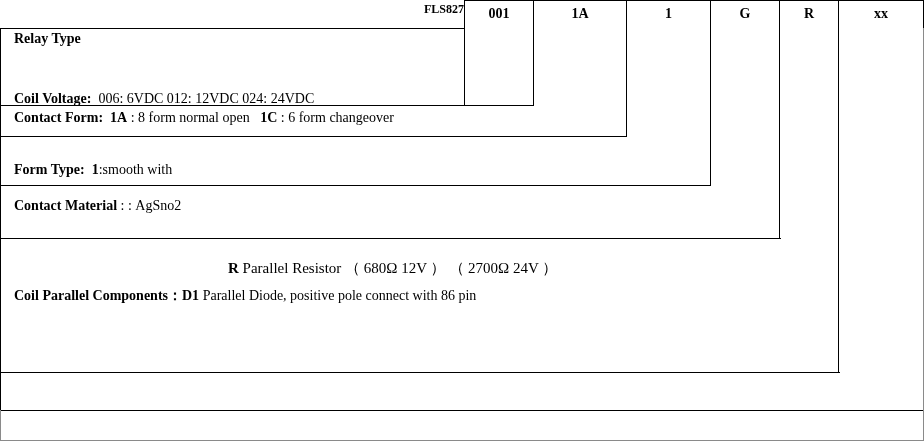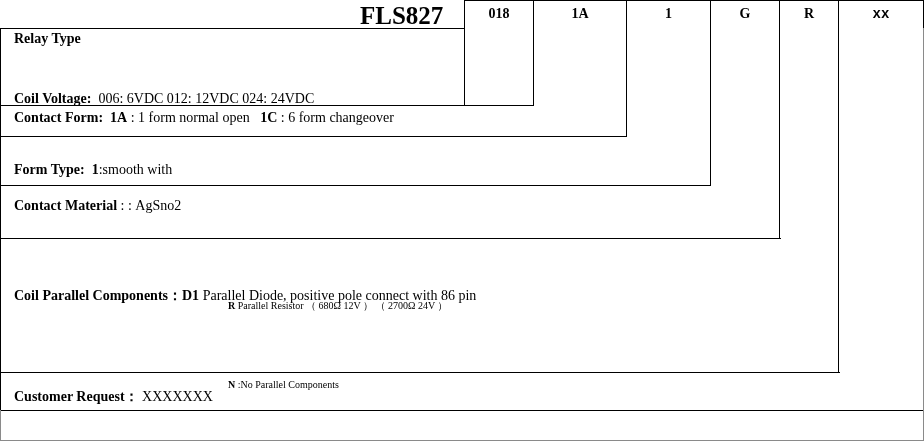--- a/index.html
+++ b/index.html
@@ -40,36 +40,35 @@
     top: 0;
     height: 28px;
     line-height: 28px;
     text-align: center;
     font-weight: bold;
     font-size: 14px;
   }
   .part-number {
     position: absolute;
     font-weight: bold;
-    font-size: 25px;
+    font-size: 12px;
     top: 2px;
-    text-align: left;
+    text-align: right;
     white-space: nowrap;
   }
   .row-label {
     position: absolute;
     font-size: 14px;
     white-space: nowrap;
   }
   .bold { font-weight: bold; }
   .center-line {
     position: absolute;
-    font-size: 10px;
+    font-size: 15px;
     white-space: nowrap;
-    margin-top: 40px;
   }
 </style>
 </head>
 <body>
 
 <div id="sheet">
 
   <div class="hline" style="left:464px; top:0; width:460px;"></div>
 
   <div class="vline" style="left:0; top:28px; height:413px;"></div>
@@ -78,26 +77,26 @@
 
   <div class="vline" style="left:464px; top:0; height:28px;"></div>
   <div class="vline" style="left:533px; top:0; height:28px;"></div>
   <div class="vline" style="left:626px; top:0; height:28px;"></div>
   <div class="vline" style="left:710px; top:0; height:28px;"></div>
   <div class="vline" style="left:779px; top:0; height:28px;"></div>
   <div class="vline" style="left:838px; top:0; height:28px;"></div>
 
   <div class="part-number" style="left:360px; width:104px;">FLS827</div>
 
-  <div class="code-cell" style="left:465px; width:68px;">018</div>
+  <div class="code-cell" style="left:465px; width:68px;">001</div>
   <div class="code-cell" style="left:534px; width:92px;">1A</div>
   <div class="code-cell" style="left:627px; width:83px;">1</div>
   <div class="code-cell" style="left:711px; width:68px;">G</div>
   <div class="code-cell" style="left:780px; width:58px;">R</div>
-  <div class="code-cell" style="left:839px; width:84px;font-family:Liberation Mono, monospace;">xx</div>
+  <div class="code-cell" style="left:839px; width:84px;">xx</div>
 
   <div class="hline" style="left:0; top:28px; width:465px;"></div>
 
   <div class="vline" style="left:464px; top:28px; height:77px;"></div>
 
   <div class="hline" style="left:0; top:105px; width:534px;"></div>
   <div class="vline" style="left:533px; top:28px; height:77px;"></div>
 
   <div class="hline" style="left:0; top:136px; width:627px;"></div>
   <div class="vline" style="left:626px; top:28px; height:108px;"></div>
@@ -119,41 +118,35 @@
 
   <div class="row-label" style="left:14px; top:31px;">
     <span class="bold">Relay Type</span>
   </div>
 
   <div class="row-label" style="left:14px; top:83px;margin-top:8px;">
     <span class="bold">Coil Voltage</span><span class="bold">:</span>&nbsp;&nbsp;<span>006: 6VDC 012: 12VDC 024: 24VDC</span>
   </div>
 
   <div class="row-label" style="left:14px; top:110px;">
-    <span class="bold">Contact Form</span><span class="bold">:</span>&nbsp;&nbsp;<span class="bold">1A</span>&nbsp;<span>: 1 form normal open</span>&nbsp;&nbsp;&nbsp;<span class="bold">1C</span>&nbsp;<span>: 6 form changeover</span>
+    <span class="bold">Contact Form</span><span class="bold">:</span>&nbsp;&nbsp;<span class="bold">1A</span>&nbsp;<span>: 8 form normal open</span>&nbsp;&nbsp;&nbsp;<span class="bold">1C</span>&nbsp;<span>: 6 form changeover</span>
   </div>
 
   <div class="row-label" style="left:14px; top:162px;">
     <span class="bold">Form Type</span><span class="bold">:</span>&nbsp;&nbsp;<span class="bold">1</span><span>:smooth with</span>
   </div>
 
   <div class="row-label" style="left:14px; top:198px;">
     <span class="bold">Contact Material</span>&nbsp;<span>: :</span>&nbsp;<span>AgSno2</span>
   </div>
 
   <div class="center-line" style="left:228px; top:259px;">
     <span class="bold">R</span>&nbsp;<span>Parallel Resistor  （ 680Ω 12V ） （ 2700Ω  24V ）</span>
   </div>
 
   <div class="row-label" style="left:14px; top:287px;text-align:right;">
     <span class="bold">Coil Parallel Components</span><span class="bold">：</span><span class="bold">D1</span>&nbsp;<span>Parallel Diode, positive pole connect with 86 pin</span>
   </div>
 
 
-  <div class="center-line" style="left:228px; top:339px;">
-    <span class="bold">N</span>&nbsp;<span>:No Parallel Components</span>
-  </div>
 
-  <div class="row-label" style="left:14px; top:388px;">
-    <span class="bold">Customer Request</span><span class="bold">：</span>&nbsp;<span>XXXXXXX</span>
-  </div>
 
 </div>
 
 </body></html>

